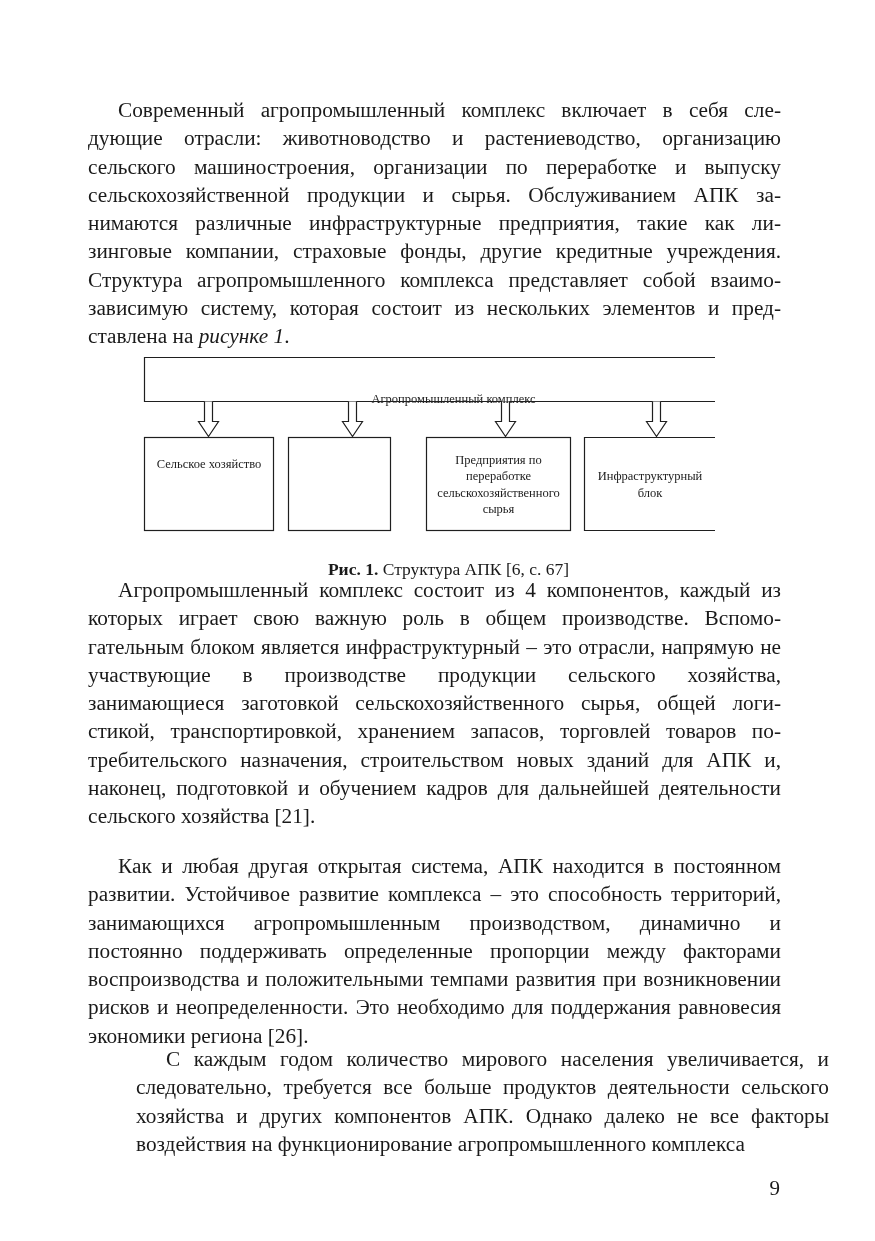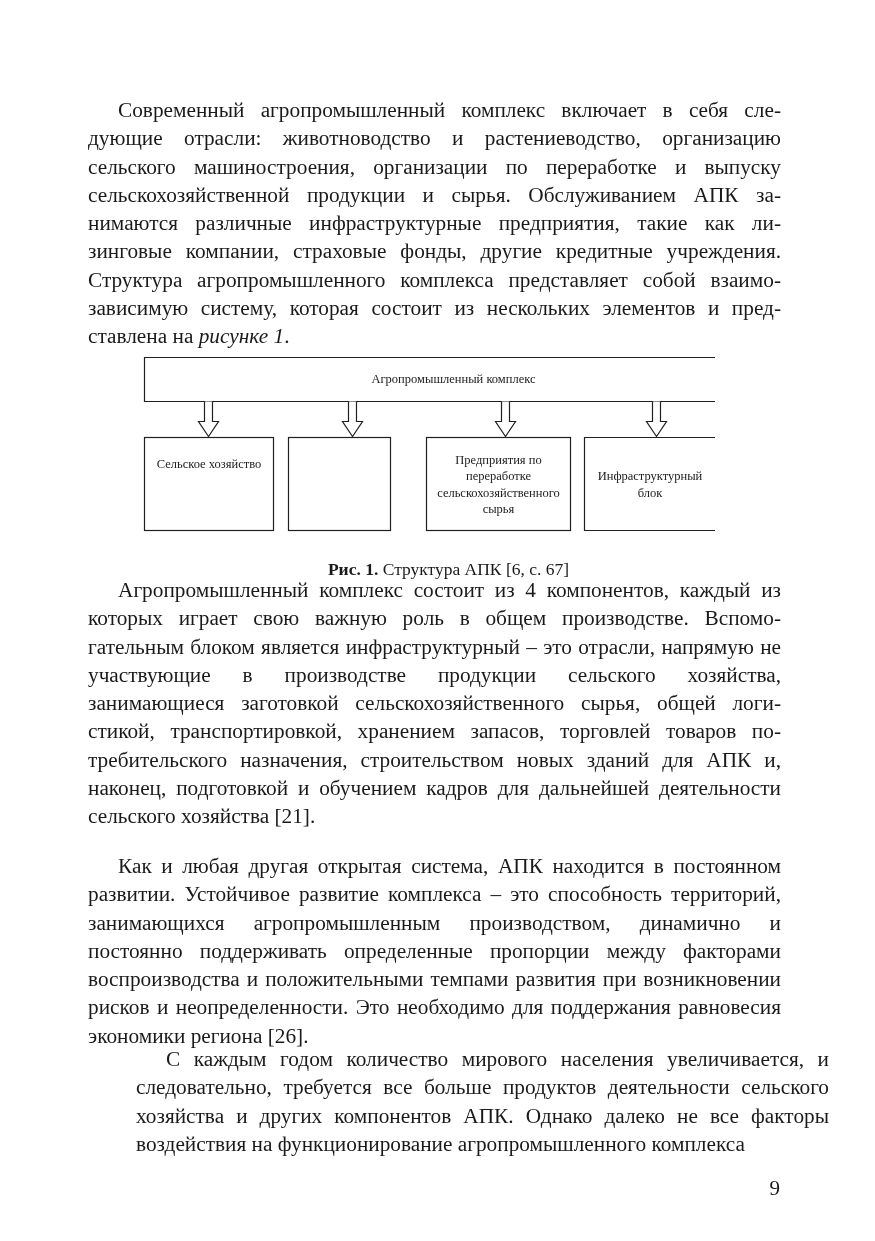--- a/index.html
+++ b/index.html
@@ -19,21 +19,21 @@
     #p3 { top: 852px; }
     #p4 { top: 1045px; margin-left: 48px; }
 
     .diagram { position: absolute; left: 0; top: 0; width: 875px; height: 600px; pointer-events: none; }
     .diagram svg { position: absolute; left: 0; top: 0; }
     .dlabel {
       position: absolute; font-size: 12.5px; line-height: 16.5px; text-align: center;
       display: flex; align-items: center; justify-content: center; color: #222;
       font-family: "Liberation Serif", "DejaVu Serif", serif;
     }
-    #top-label { left: 144px; top: 357px; width: 571px; height: 44px; padding-left: 24px; }
+    #top-label { left: 144px; top: 377px; width: 571px; height: 44px; padding-left: 24px; }
     #b1-label { left: 145px; top: 418px; width: 128px; height: 93px; }
     #b2-label { left: 289px; top: 438px; width: 101px; height: 93px; }
     #b3-label { left: 427px; top: 438px; width: 143px; height: 93px; }
     #b4-label { left: 585px; top: 438px; width: 130px; height: 93px; }
 
     .caption {
       position: absolute; left: 11px; width: 875px; top: 558px; text-align: center;
       font-size: 17.5px; line-height: 22px;
     }
     .caption b { font-weight: bold; }

